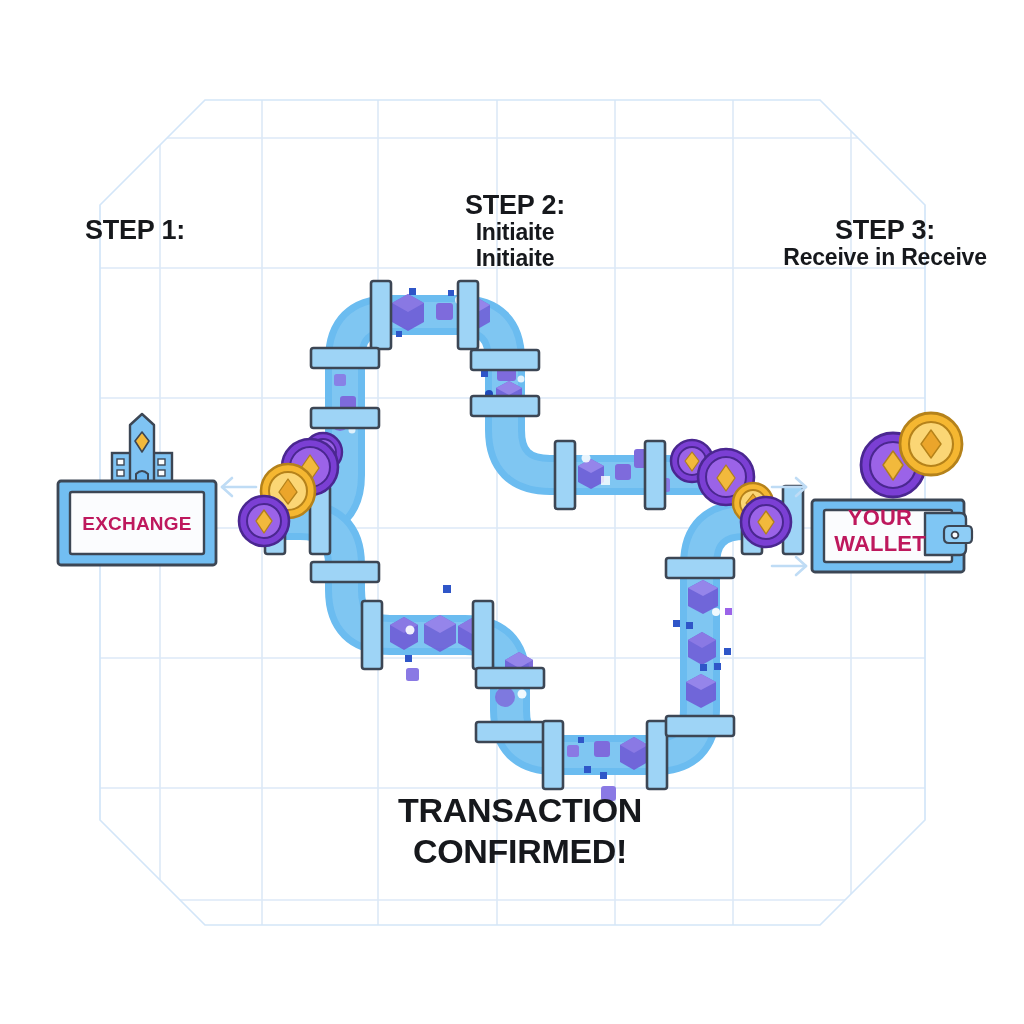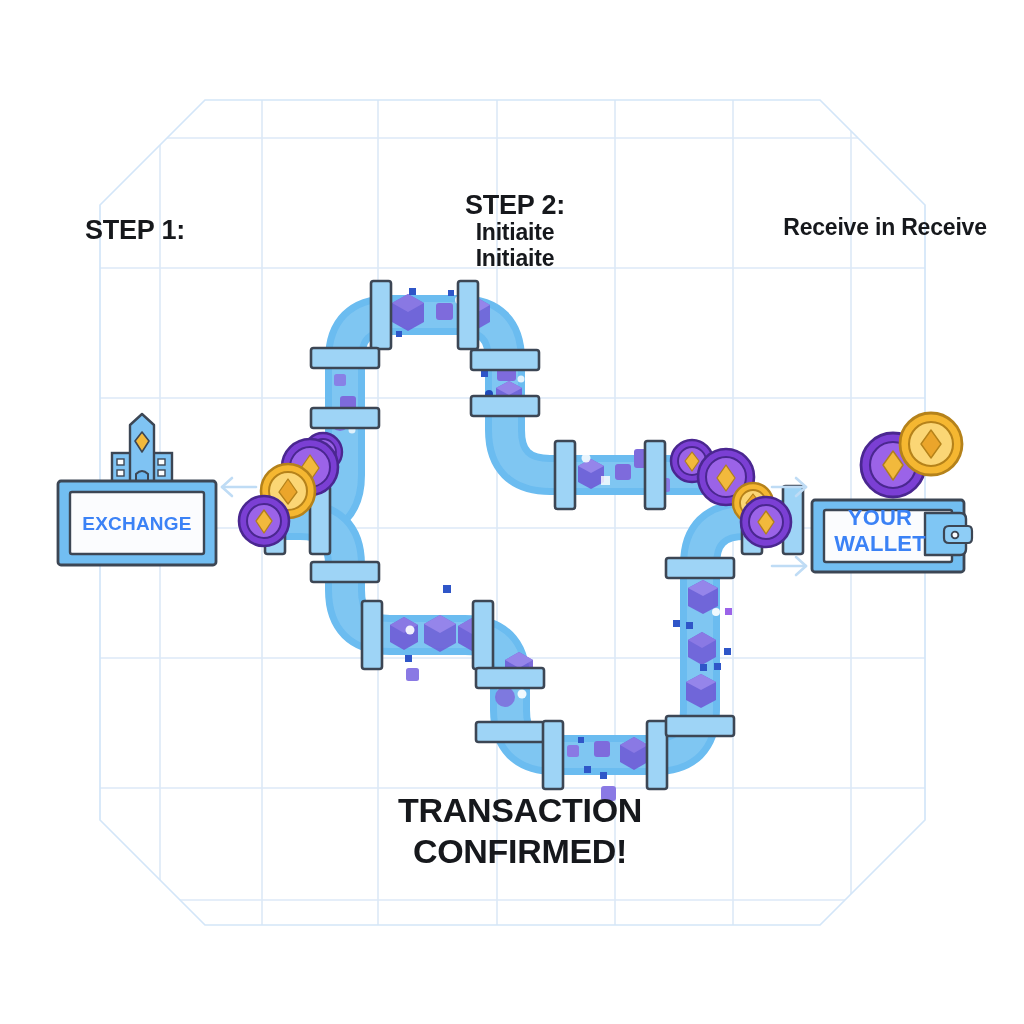--- a/index.html
+++ b/index.html
@@ -17,21 +17,21 @@
   }
   .lbl .hd{font-weight:bold;font-size:27px;display:block;}
   .lbl .sb{font-weight:bold;font-size:23px;display:block;}
   .caption{
     position:absolute;text-align:center;width:100%;left:8px;
     color:#16181c;font-weight:bold;font-size:34px;line-height:1.22;
     letter-spacing:-0.3px;
   }
   .caption span{display:block;}
   .boxtext{
-    position:absolute;text-align:center;color:#3b82f6;
+    position:absolute;text-align:center;color:#be185d;
     font-weight:bold;letter-spacing:0.2px;line-height:1.16;
   }
   .boxtext span{display:block;}
 </style>
 </head>
 <body>
 
 <div id="stage">
 
   <svg class="layer" viewBox="0 0 1024 1024">
@@ -309,20 +309,21 @@
     <span class="hd">STEP 1:</span>
   </div>
 
   <div class="lbl" style="left:400px;top:190px;width:230px;">
     <span class="hd">STEP 2:</span>
     <span class="sb">Initiaite</span>
     <span class="sb">Initiaite</span>
   </div>
 
   <div class="lbl" style="left:760px;top:215px;width:250px;">
+    <span class="hd">STEP 3:</span>
     <span class="sb">Receive in Receive</span>
   </div>
 
   <div class="boxtext" style="left:70px;top:513px;width:134px;font-size:19px;">
     <span>EXCHANGE</span>
   </div>
 
   <div class="boxtext" style="left:824px;top:505px;width:112px;font-size:22px;">
     <span>YOUR</span>
     <span>WALLET</span>

